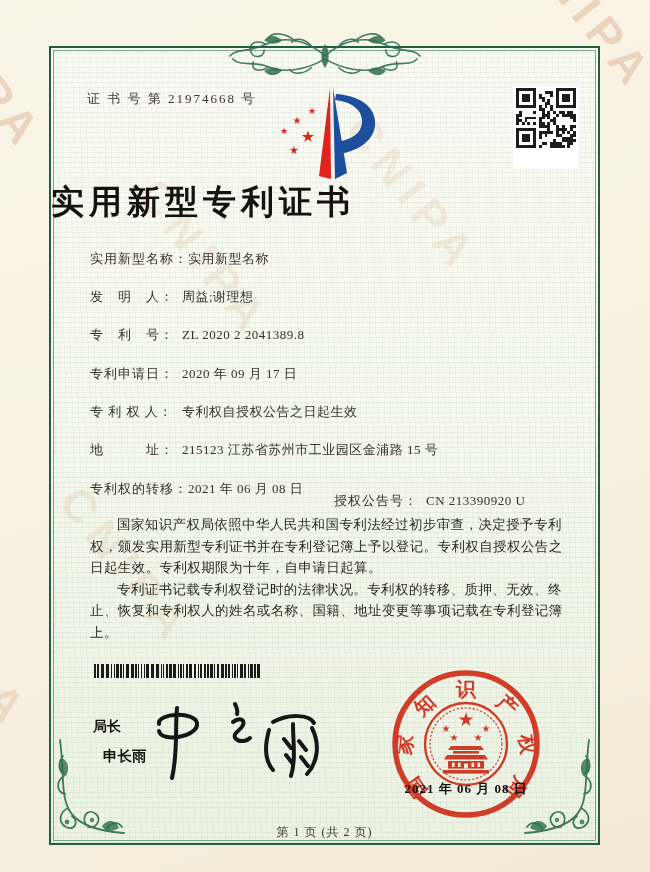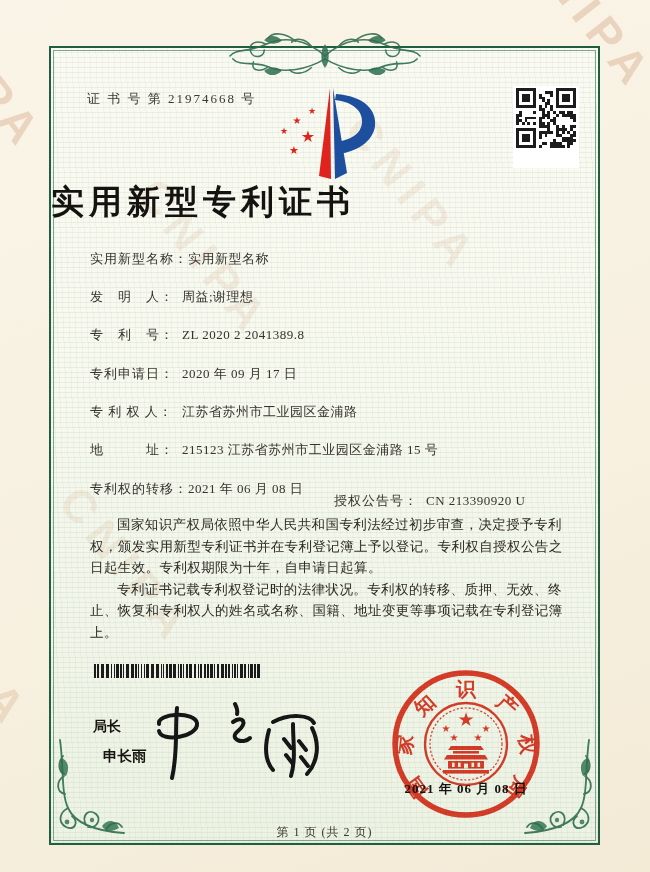--- a/index.html
+++ b/index.html
@@ -381,21 +381,21 @@
   <div class="abs field-row" style="top:240px">
     <span class="flabel">发　明　人：</span><span class="fvalue">周益;谢理想</span>
   </div>
   <div class="abs field-row" style="top:278px">
     <span class="flabel">专　利　号：</span><span class="fvalue">ZL 2020 2 2041389.8</span>
   </div>
   <div class="abs field-row" style="top:317px">
     <span class="flabel">专利申请日：</span><span class="fvalue">2020 年 09 月 17 日</span>
   </div>
   <div class="abs field-row" style="top:355px">
-    <span class="flabel">专 利 权 人：</span><span class="fvalue">江苏省苏州市工业园区金浦路</span>
+    <span class="flabel">专 利 权 人：</span><span class="fvalue">专利权自授权公告之日起生效</span>
   </div>
   <div class="abs field-row" style="top:393px">
     <span class="flabel">地　　　址：</span><span class="fvalue">215123 江苏省苏州市工业园区金浦路 15 号</span>
   </div>
   <div class="abs field-row" style="top:432px">
     <span class="flabel">专利权的转移：</span><span class="fvalue">2021 年 06 月 08 日</span>
     <span class="grant2">
       <span class="flabel">授权公告号：</span><span class="fvalue">CN 213390920 U</span>
     </span>
   </div>

